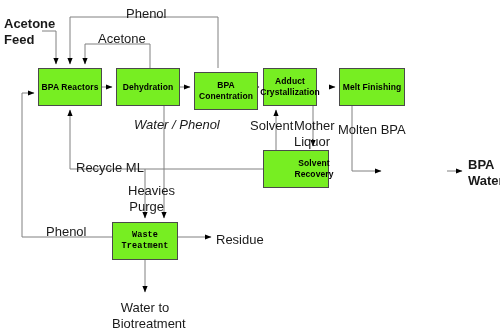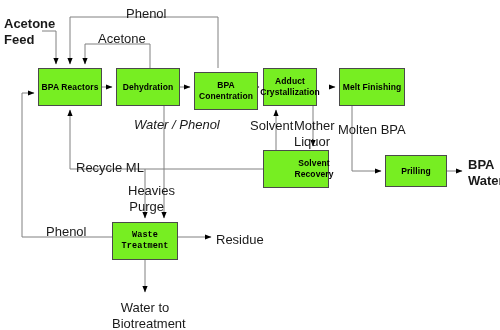--- a/index.html
+++ b/index.html
@@ -112,23 +112,20 @@
     <span>Adduct
 Crystallization</span>
   </div>
   <div class="proc-box" style="left:339px;top:68px;width:66px;height:38px;">
     <span>Melt Finishing</span>
   </div>
   <div class="proc-box" style="left:263px;top:150px;width:66px;height:38px;padding-left:36px;">
     <span>Solvent
 Recovery</span>
   </div>
-  <div class="proc-box" style="left:385px;top:155px;width:62px;height:32px;">
-    <span>Prilling</span>
-  </div>
   <div class="proc-box" style="left:112px;top:222px;width:66px;height:38px;font-family:Liberation Mono, monospace;">
     <span>Waste
 Treatment</span>
   </div>
 
   <div class="edge-label bold lbl-left" style="left:4px;top:16px;">Acetone
 Feed</div>
   <div class="edge-label lbl-left" style="left:126px;top:6px;">Phenol</div>
   <div class="edge-label lbl-left" style="left:98px;top:31px;">Acetone</div>
   <div class="edge-label lbl-left" style="left:134px;top:117px;font-style:italic;">Water / Phenol</div>

